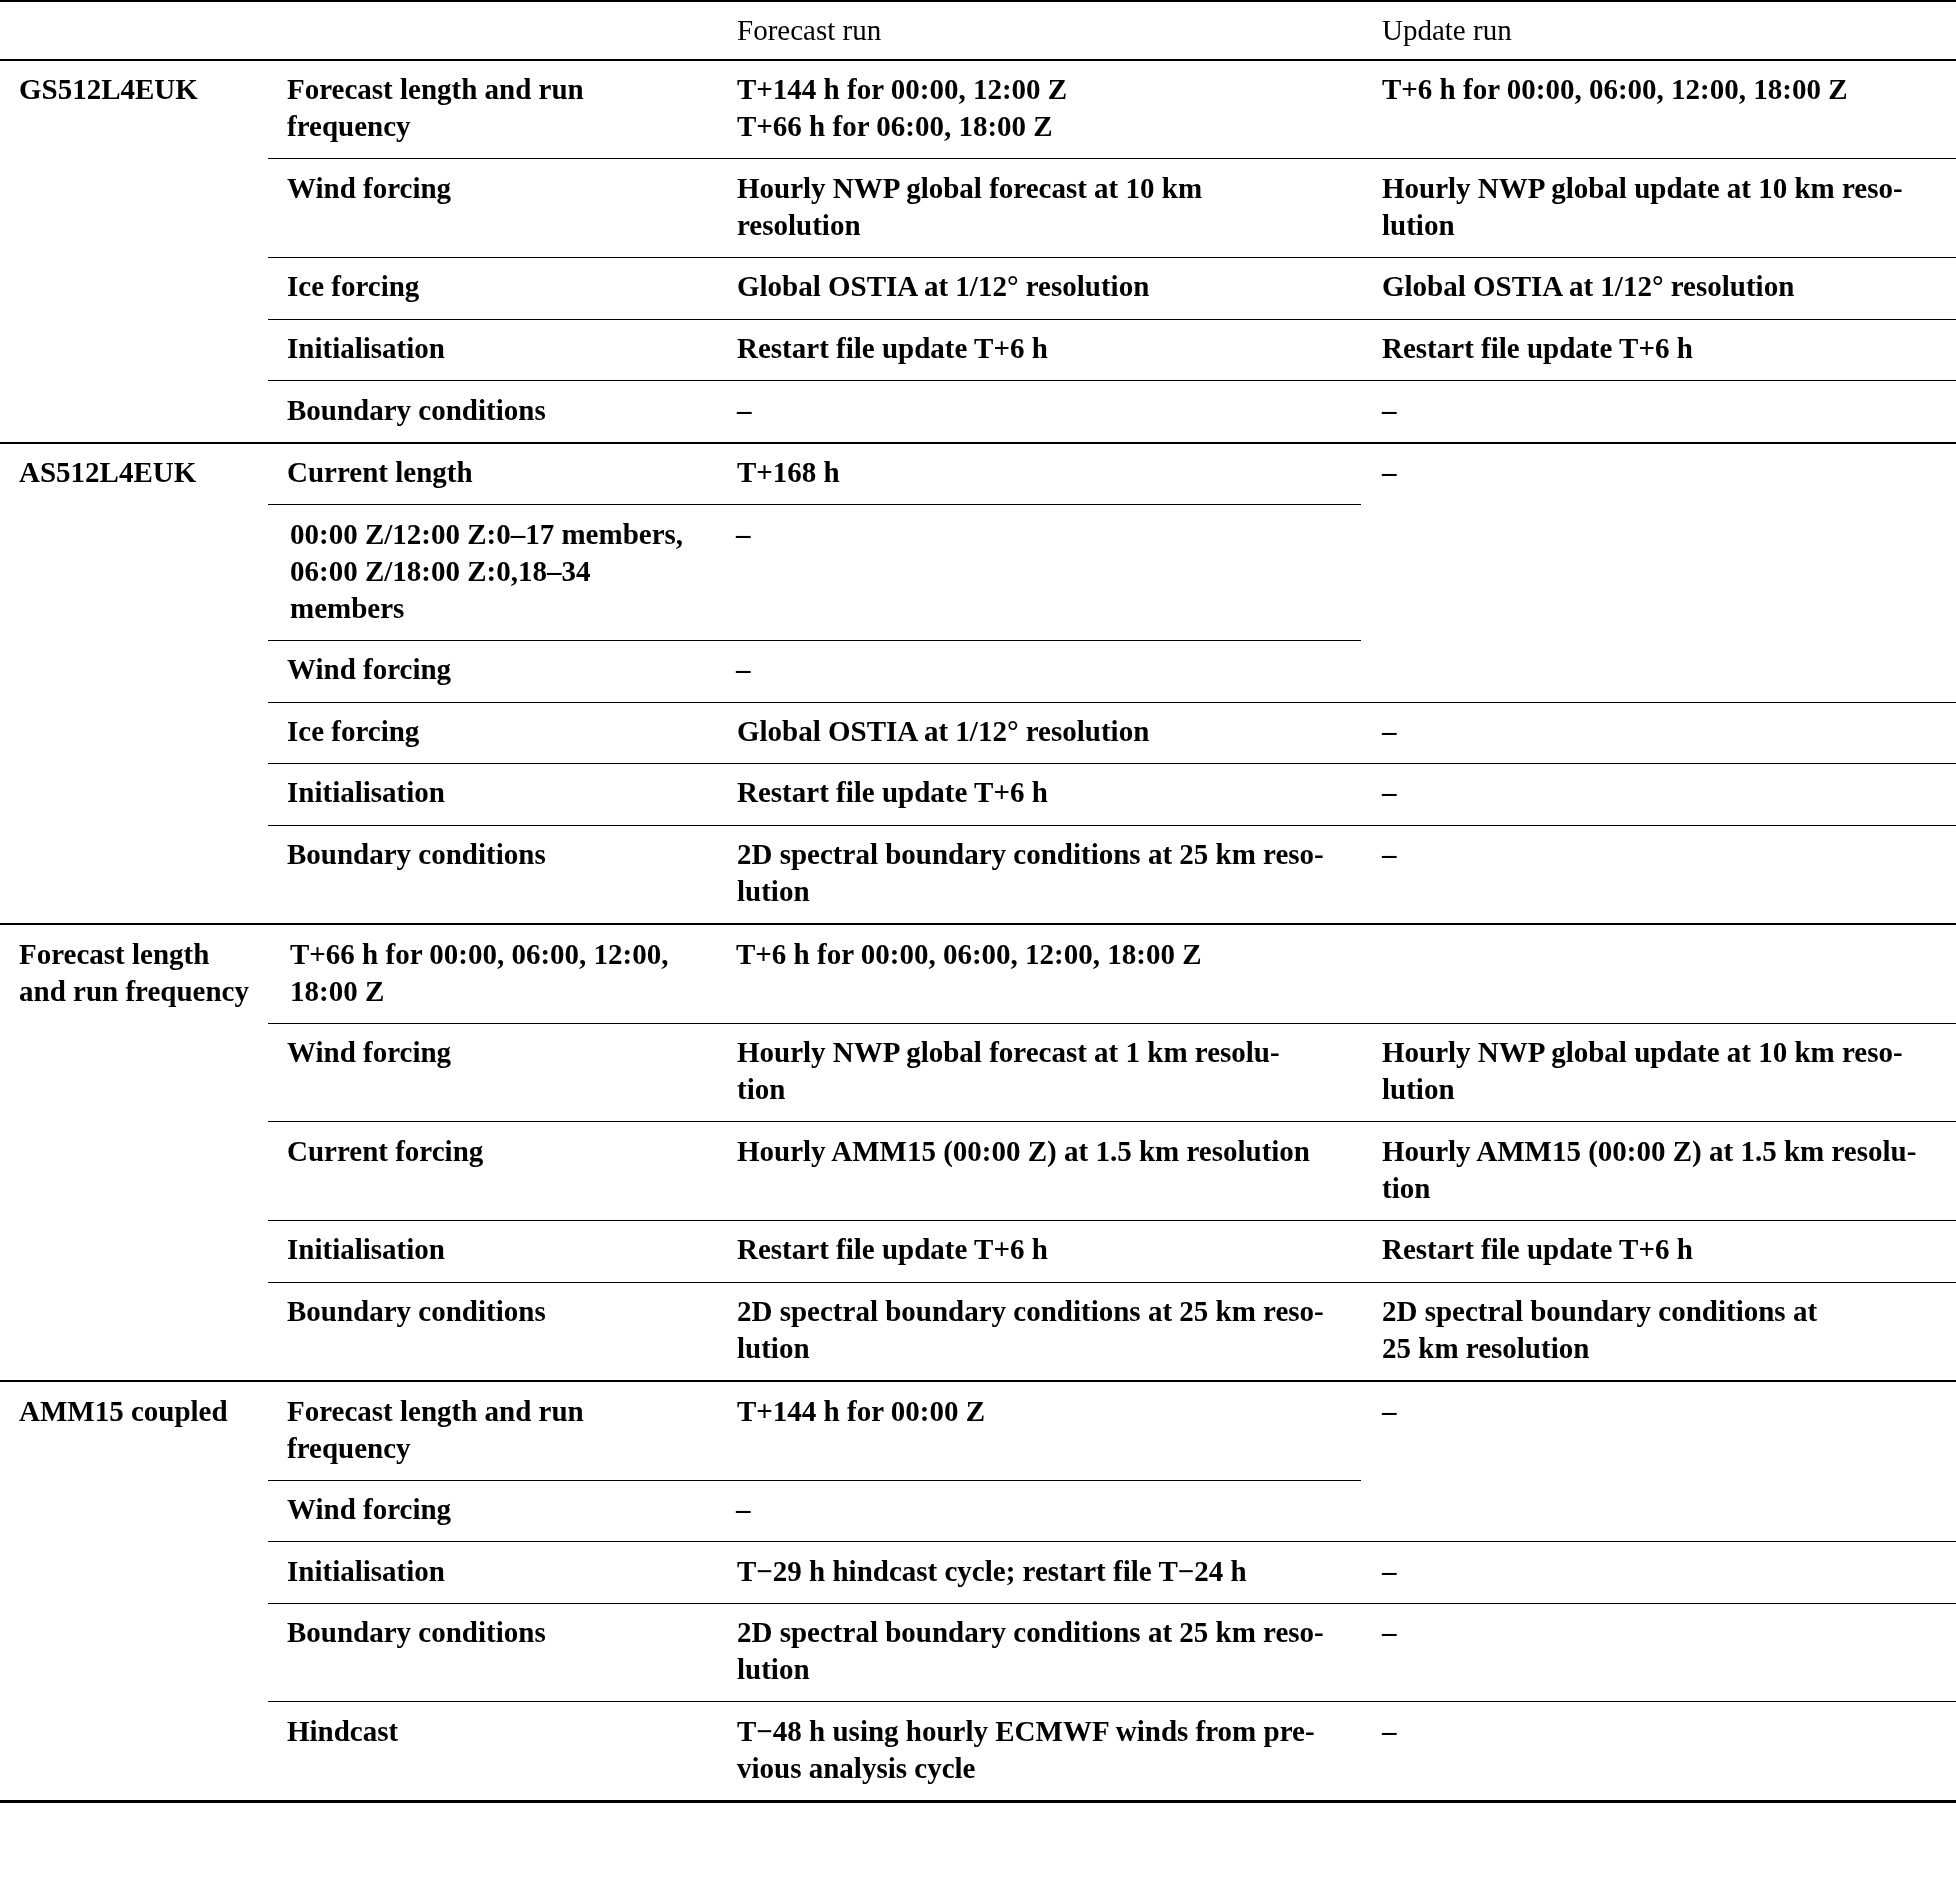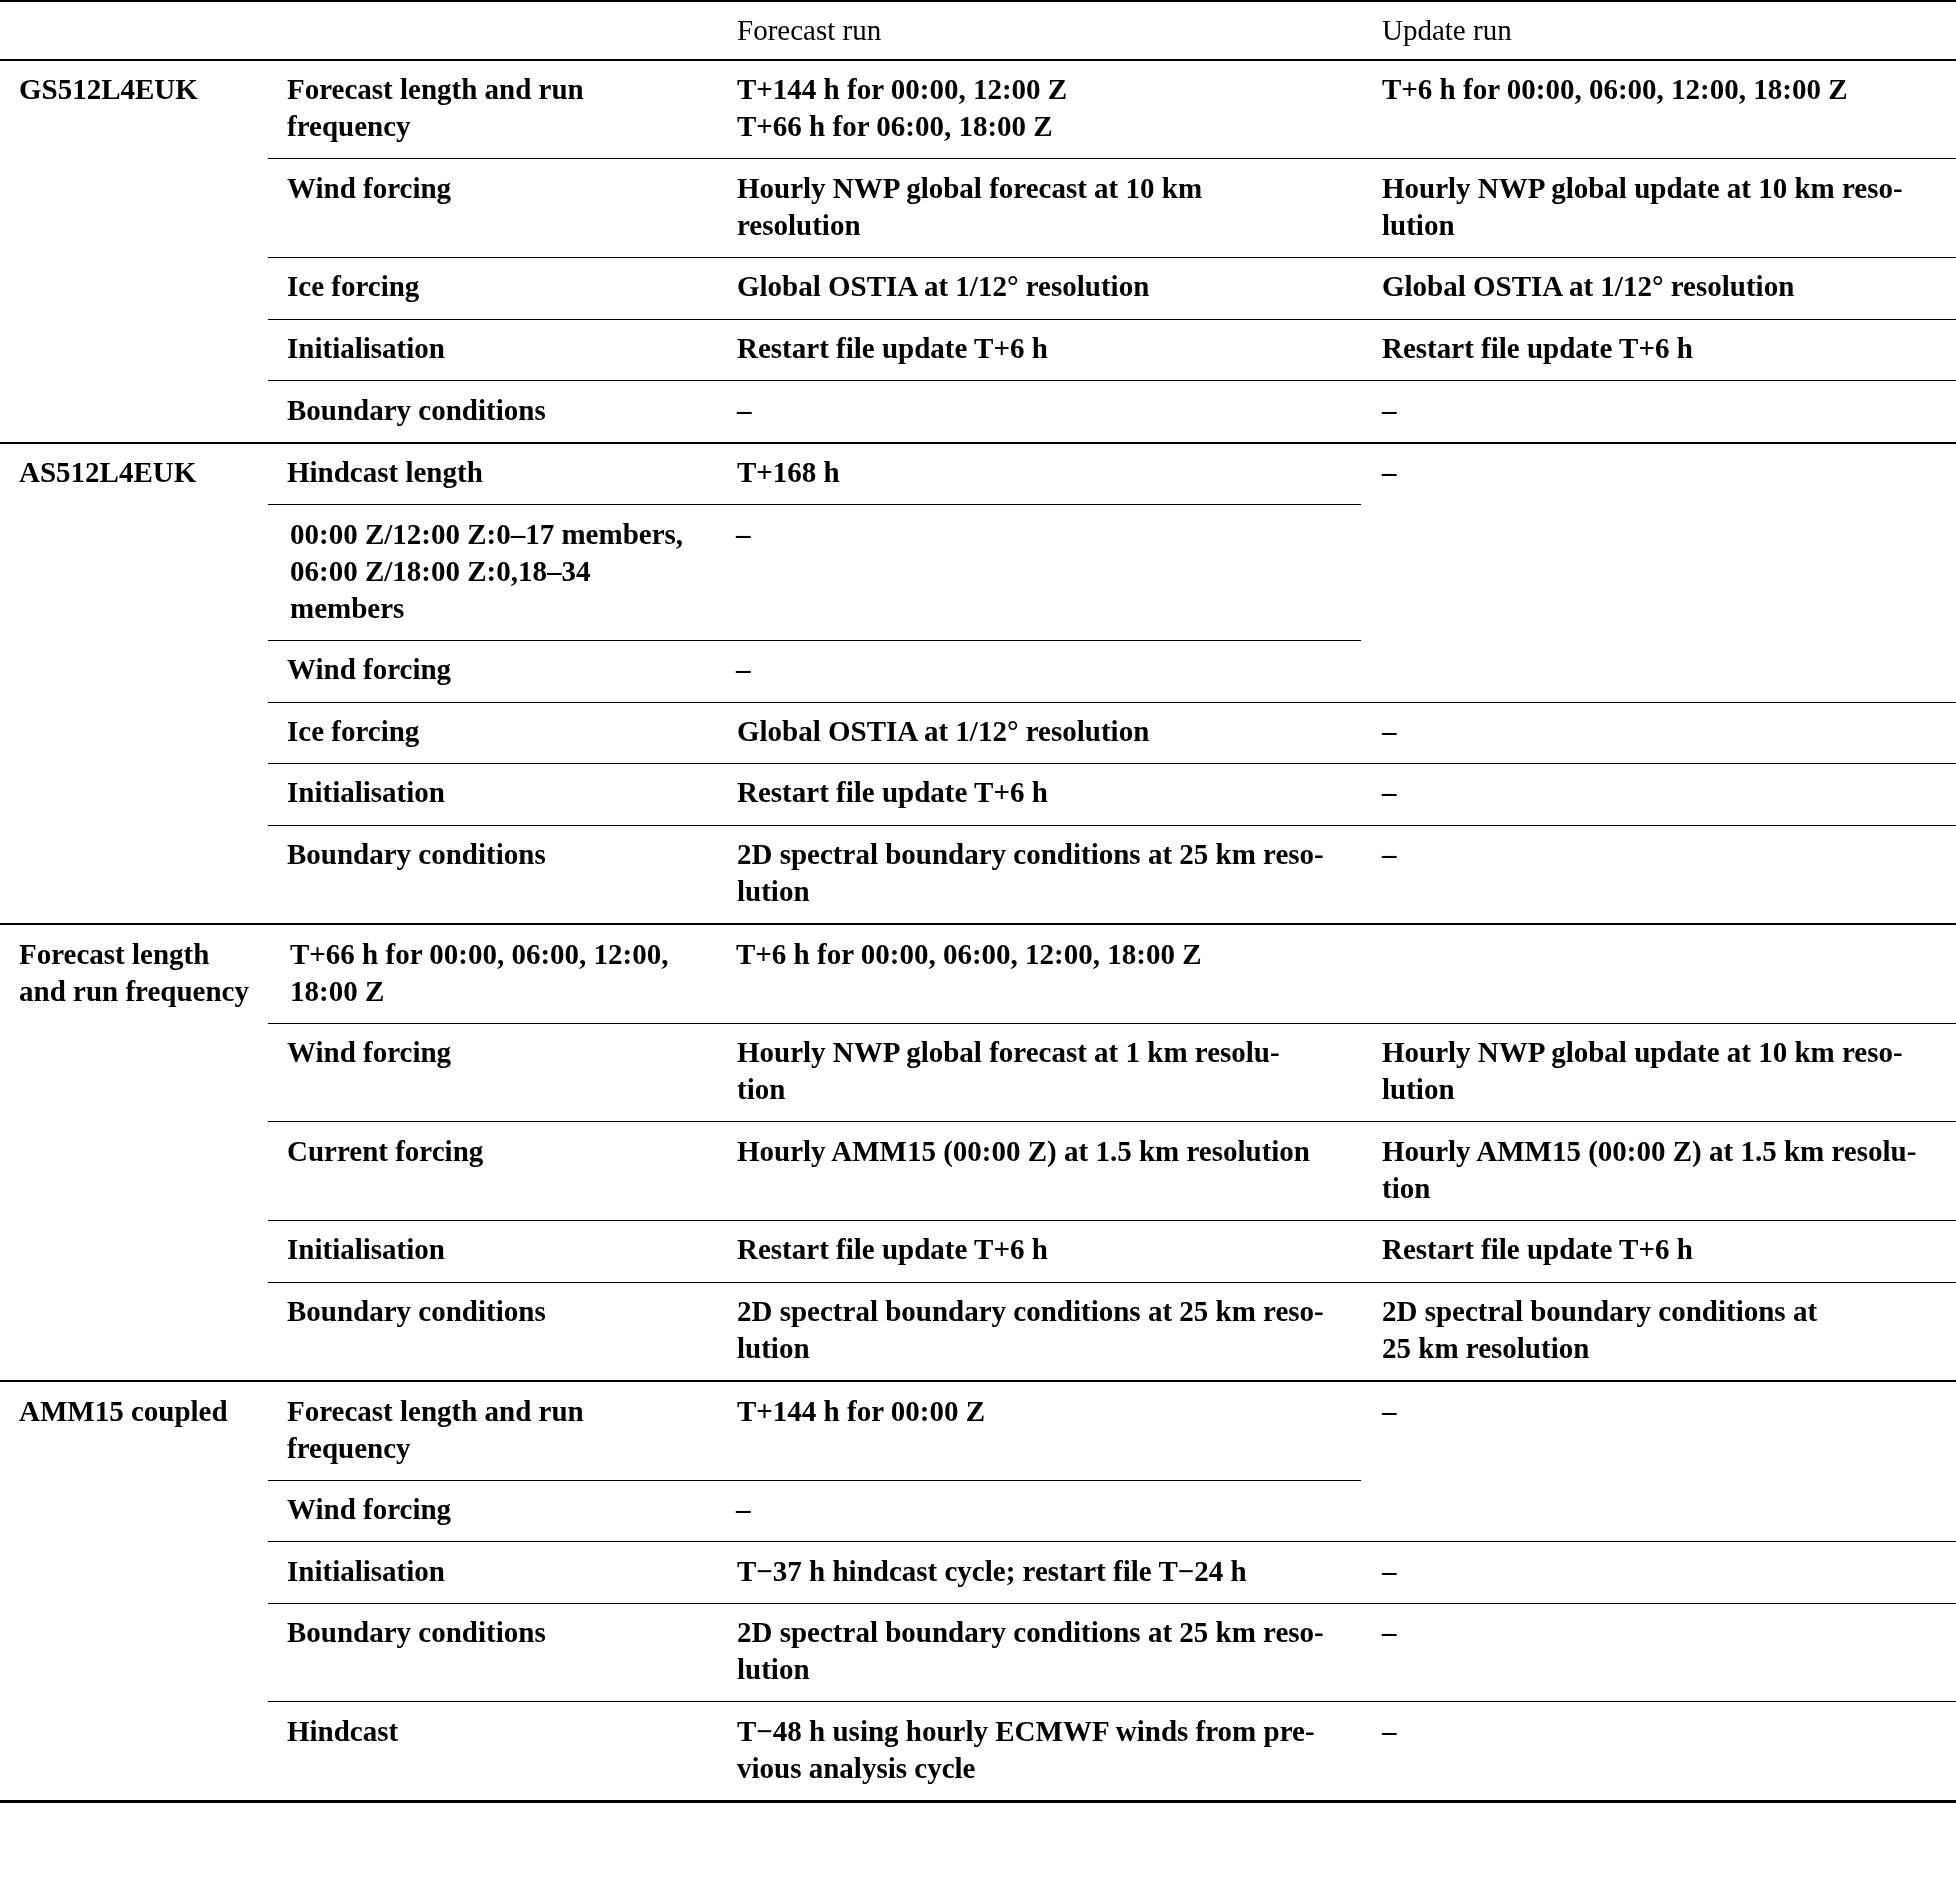--- a/index.html
+++ b/index.html
@@ -85,21 +85,21 @@
         <div class="row">
     <div class="cell c1"></div>
     <div class="cell c2">Boundary conditions</div>
     <div class="cell c3">–</div>
     <div class="cell c4">–</div>
   </div>
       </div>
       <div class="group">
         <div class="row">
     <div class="cell c1">AS512L4EUK</div>
-    <div class="cell c2">Hindcast length</div>
+    <div class="cell c2">Current length</div>
     <div class="cell c3">T+168 h</div>
     <div class="cell c4">–</div>
   </div>
         <div class="row">
     <div class="cell c1"></div>
     <div class="cell c3">00:00 Z/12:00 Z:0–17 members,
 06:00 Z/18:00 Z:0,18–34 members</div>
     <div class="cell c4">–</div>
   </div>
         <div class="row">
@@ -171,21 +171,21 @@
     <div class="cell c4">–</div>
   </div>
         <div class="row">
     <div class="cell c1"></div>
     <div class="cell c2">Wind forcing</div>
     <div class="cell c4">–</div>
   </div>
         <div class="row">
     <div class="cell c1"></div>
     <div class="cell c2">Initialisation</div>
-    <div class="cell c3">T−37 h hindcast cycle; restart file T−24 h</div>
+    <div class="cell c3">T−29 h hindcast cycle; restart file T−24 h</div>
     <div class="cell c4">–</div>
   </div>
         <div class="row">
     <div class="cell c1"></div>
     <div class="cell c2">Boundary conditions</div>
     <div class="cell c3">2D spectral boundary conditions at 25 km reso-
 lution</div>
     <div class="cell c4">–</div>
   </div>
         <div class="row">

